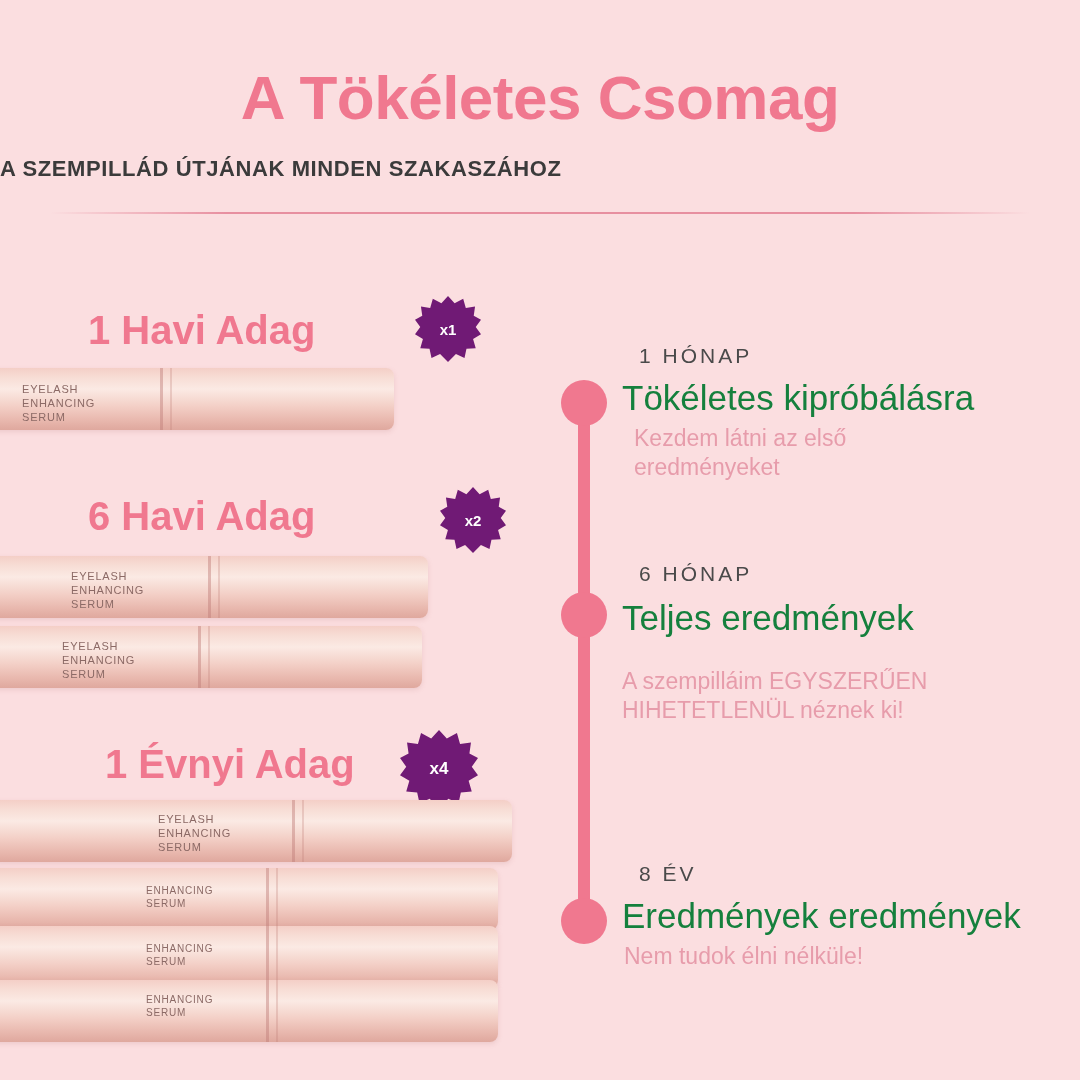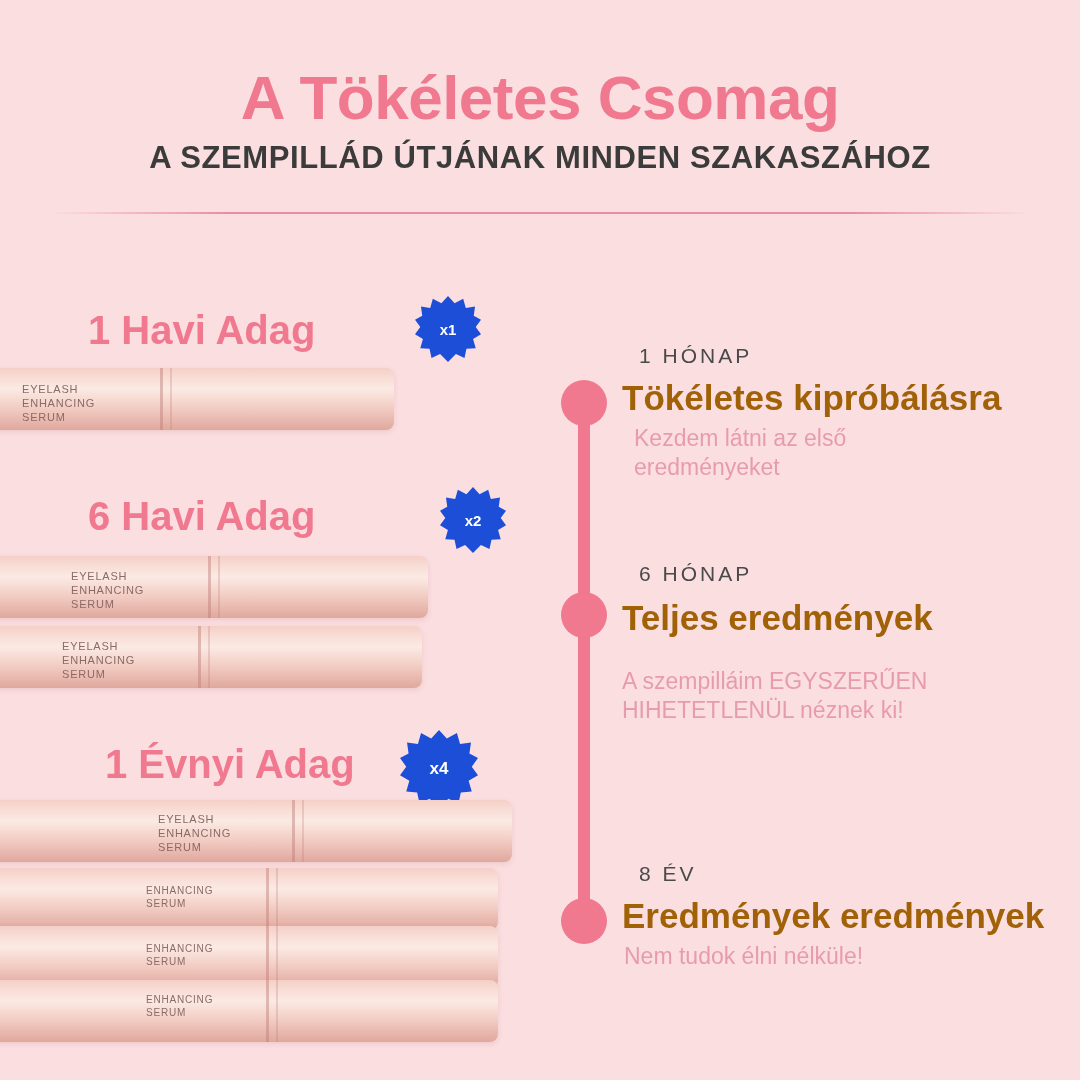--- a/index.html
+++ b/index.html
@@ -20,23 +20,23 @@
     position: absolute;
     top: 62px; left: 0; width: 1080px;
     text-align: center;
     font-size: 62px;
     font-weight: bold;
     color: #f0788f;
     letter-spacing: -0.5px;
   }
   .subtitle {
     position: absolute;
-    top: 140px; left: 0; width: 1080px;
-    text-align: center;
-    font-size: 31px;
+    top: 156px; left: 0; width: 1080px;
+    text-align: left;
+    font-size: 22px;
     font-weight: bold;
     color: #3b3b3b;
     letter-spacing: 0.6px;
   }
   .divider {
     position: absolute;
     top: 212px; left: 50px; width: 980px; height: 2px;
     background: linear-gradient(to right, rgba(240,120,143,0), #e78fa0 18%, #e78fa0 82%, rgba(240,120,143,0));
   }
 
@@ -49,21 +49,21 @@
     white-space: nowrap;
   }
   .tier1-label { top: 308px; left: 88px; }
   .tier2-label { top: 494px; left: 88px; }
   .tier3-label { top: 742px; left: 57px; margin-left: 48px; }
 
   
   .badge {
     position: absolute;
     width: 66px; height: 66px;
-    background: #1d4ed8;
+    background: #701a75;
     color: #fff;
     font-size: 15px;
     font-weight: bold;
     display: flex;
     align-items: center;
     justify-content: center;
     clip-path: polygon(
       50% 0%, 60% 11%, 73% 4%, 77% 18%, 91% 16%, 89% 30%, 100% 36%,
       92% 47%, 100% 58%, 88% 65%, 92% 79%, 78% 80%, 75% 94%,
       62% 88%, 50% 100%, 38% 88%, 25% 94%, 22% 80%, 8% 79%,
@@ -143,22 +143,22 @@
     left: 624px;
     font-size: 21px;
     color: #4a4a4a;
     letter-spacing: 3px;
     margin-left: 15px;
   }
   .tl-head {
     position: absolute;
     left: 622px;
     font-size: 35px;
-    font-weight: bold;
-    color: #a16207;
+    font-weight: normal;
+    color: #15803d;
     white-space: nowrap;
   }
   .tl-sub {
     position: absolute;
     font-size: 23px;
     color: #e79cab;
     line-height: 1.28;
     white-space: pre-line;
   }
 

